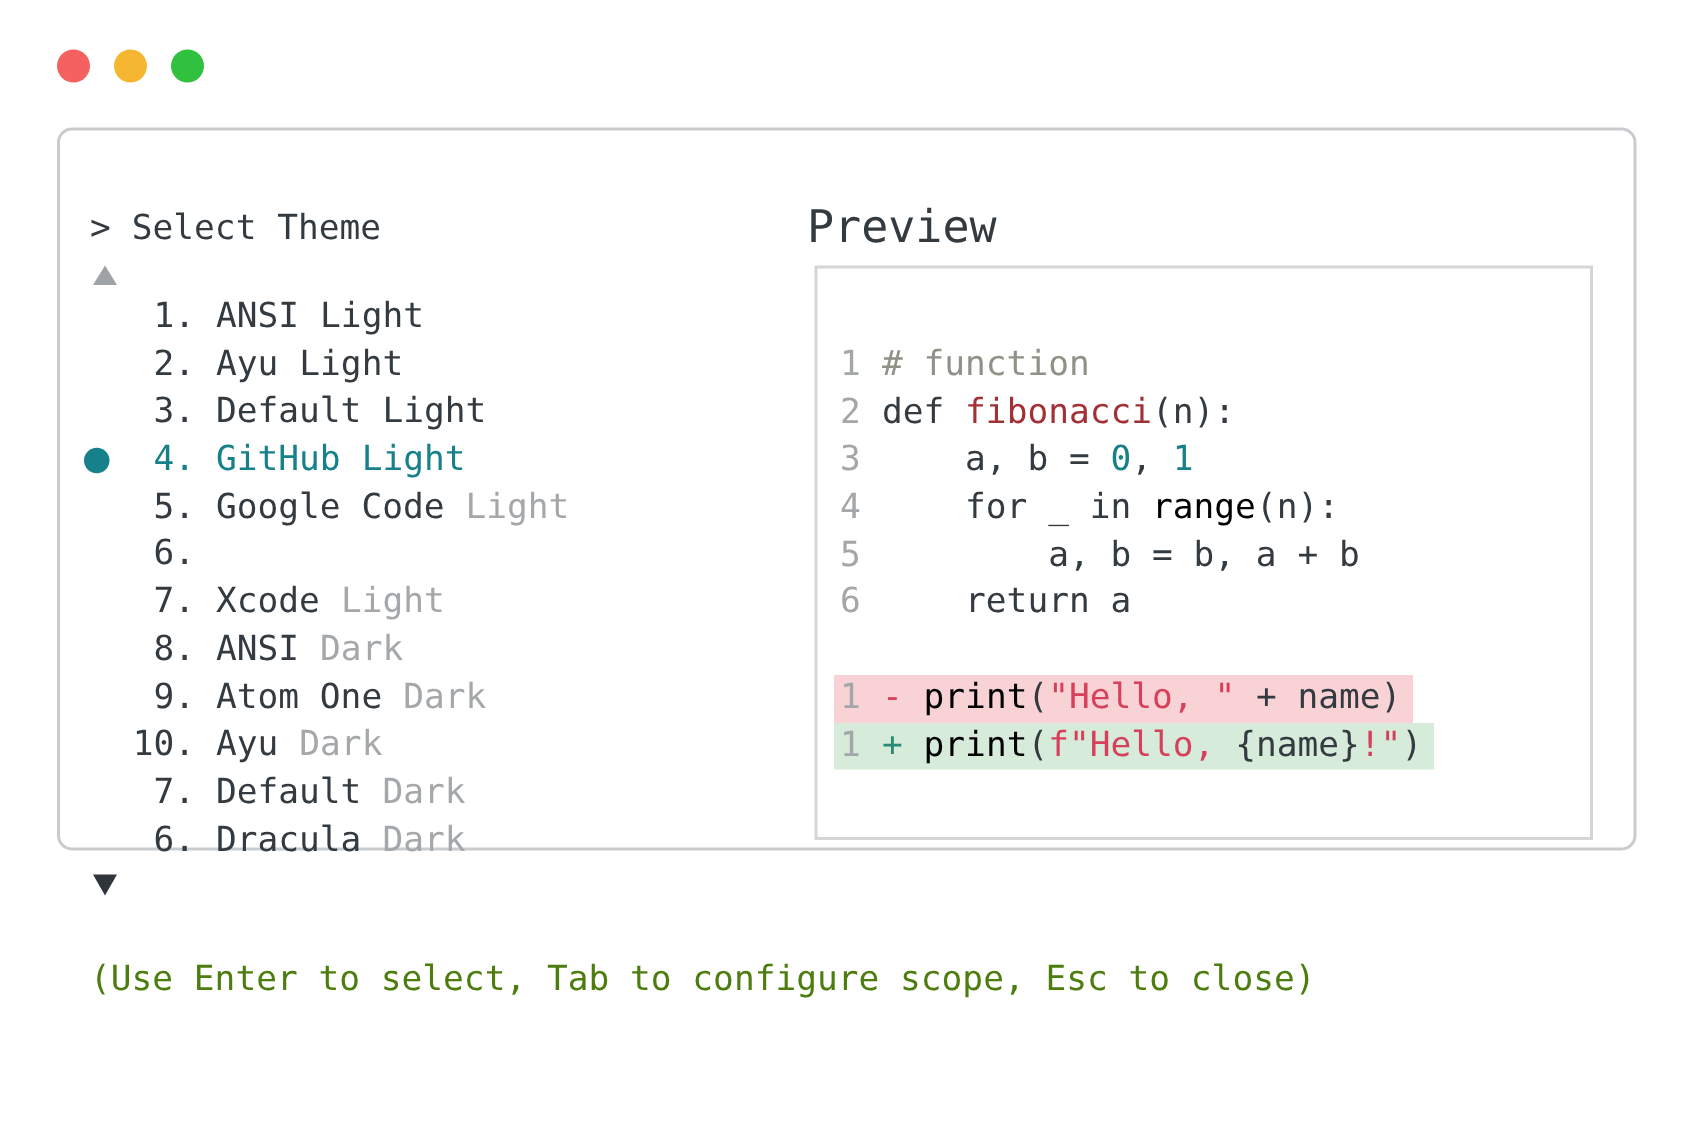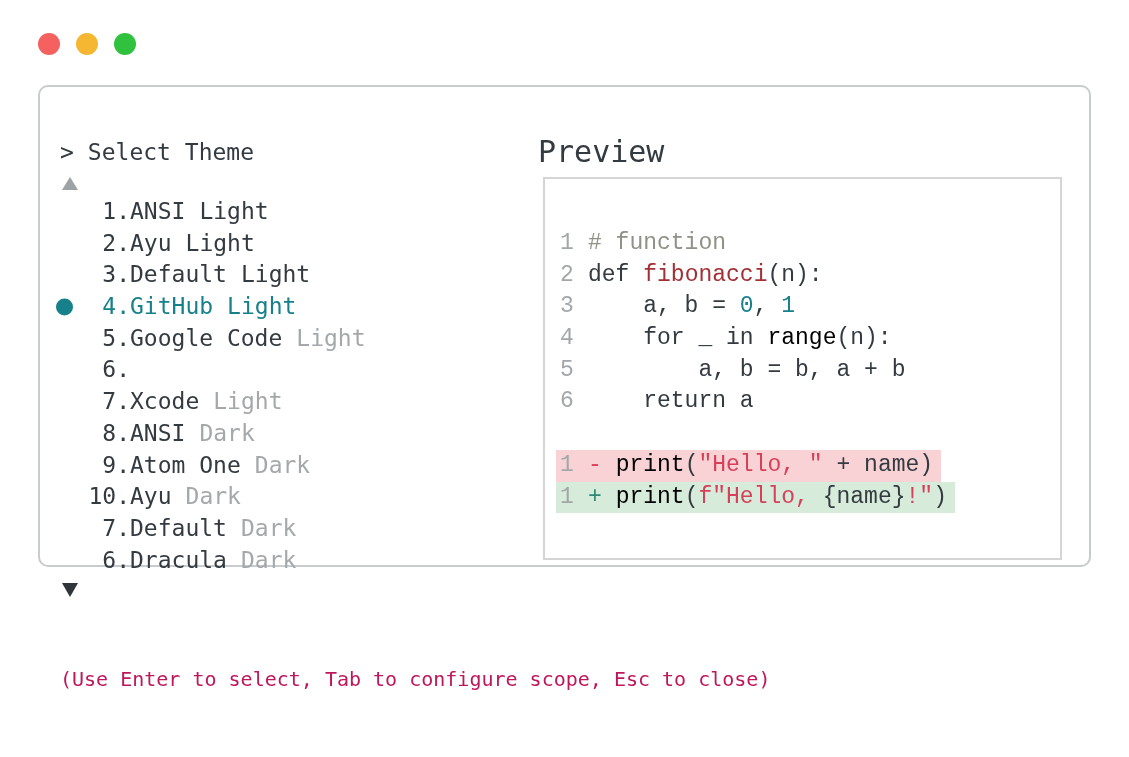--- a/index.html
+++ b/index.html
@@ -40,50 +40,50 @@
   
   .theme-list { position:absolute; left:20px; top:109px; font-size:23px; }
   .theme-row { display:flex; align-items:center; height:31.7px; line-height:31.7px; cursor:default; }
   .theme-row .dot-cell { position:relative; width:28px; height:31.7px; flex:none; }
   .theme-row .dot {
     position:absolute; left:-4px; top:50%; transform:translateY(-50%);
     width:17px; height:17px; border-radius:50%; background:#16818a; visibility:hidden;
   }
   .theme-row.selected .dot { visibility:visible; }
   .theme-row .num { width:42px; flex:none; text-align:right; color:#333a40; }
-  .theme-row .label { margin-left:0; white-space:pre; color:#333a40; }
+  .theme-row .label { margin-left:14px; white-space:pre; color:#333a40; }
   .theme-row .variant { margin-left:14px; }
   .theme-row .variant.muted { color:#a5a8ab; }
   .theme-row.selected .num,
   .theme-row.selected .label,
   .theme-row.selected .variant { color:#16818a; }
 
   
   .preview-title { position:absolute; left:498px; top:49px; font-size:30px; line-height:32px; }
   .preview-box {
     position:absolute; left:503px; top:90px; width:519px; height:383px;
     border:2px solid #d5d5d5; background:#ffffff;
-    padding:49px 0 0 15px; font-size:23px;font-family:Liberation Mono, monospace;
+    padding:49px 0 0 15px; font-size:23px;
   }
   .code-row { height:31.7px; line-height:31.7px; white-space:pre; }
   .line-inner { display:inline-block; line-height:31.7px; margin-left:-4px; padding:0 8px 0 4px; }
   .line-inner.bg-del { background:#f8d2d4; }
   .line-inner.bg-add { background:#d6ebd9; }
   .ln { display:inline-block; width:14px; margin-right:14px; color:#a3a7aa; }
   .tok-code     { color:#333a40; }
   .tok-comment  { color:#8f9286; }
   .tok-function { color:#a23035; }
   .tok-number   { color:#17808a; }
   .tok-builtin  { color:#000000; }
   .tok-string   { color:#d6405a; }
   .tok-diff-del-sign { color:#d6405a; }
   .tok-diff-add-sign { color:#2b8a75; }
 
   
-  .help { position:absolute; left:20px; top:576px; font-size:20px; line-height:32px; color:#be185d; white-space:pre; }
+  .help { position:absolute; left:20px; top:550px; font-size:23px; line-height:32px; color:#4d7c0f; white-space:pre; }
 </style>
 </head>
 <body>
 
 <div class="traffic tl-red"></div>
 <div class="traffic tl-yellow"></div>
 <div class="traffic tl-green"></div>
 
 <div class="window">
 

